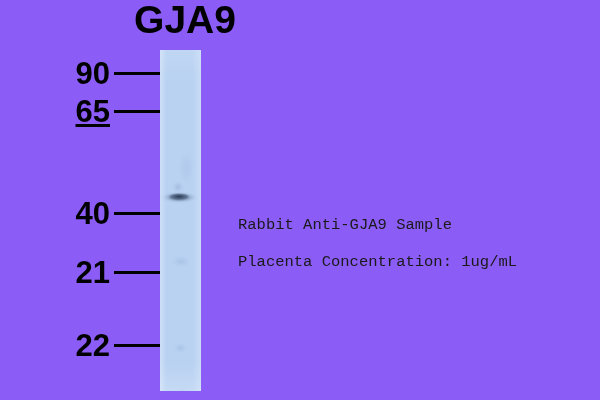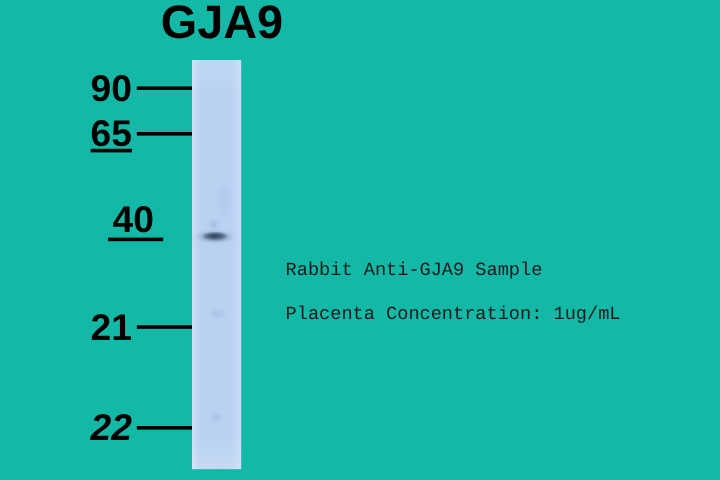--- a/index.html
+++ b/index.html
@@ -177,21 +177,21 @@
     font-family: Liberation Mono, monospace;
     font-size: 15.5px;
     line-height: 37px;
     color: #1a1a1a;
     white-space: nowrap;
   }
 </style>
 </head>
 <body>
 
-<div id="blot-figure" style="background: #14b8a6;">
+<div id="blot-figure" style="background: #8b5cf6;">
 
   <div id="figure-title">GJA9</div>
 
   <div id="gel-lane" style="background: rgb(185, 210, 242);">
     <div id="gel-lane-gradient"></div>
     <div class="smudge" id="smudge-upper"></div>
     <div class="band" id="band-tail-upper"></div>
     <div class="band" id="main-band"></div>
     <div class="band" id="main-band-core"></div>
     <div class="smudge" id="smudge-mid"></div>
@@ -200,29 +200,29 @@
   </div>
 
   <div class="mw-marker" id="mw-marker-0" style="top: 56px; justify-content: flex-end;">
     <span class="mw-label">90</span>
     <span class="mw-tick"></span>
   </div>
   <div class="mw-marker" id="mw-marker-1" style="top: 94px; text-decoration: underline;">
     <span class="mw-label">65</span>
     <span class="mw-tick"></span>
   </div>
-  <div class="mw-marker" id="mw-marker-2" style="top: 167px; flex-direction: column;">
+  <div class="mw-marker" id="mw-marker-2" style="top: 196px;">
     <span class="mw-label">40</span>
     <span class="mw-tick"></span>
   </div>
   <div class="mw-marker" id="mw-marker-3" style="top: 255px;">
     <span class="mw-label">21</span>
     <span class="mw-tick"></span>
   </div>
-  <div class="mw-marker" id="mw-marker-4" style="top: 339px; font-style: italic;">
+  <div class="mw-marker" id="mw-marker-4" style="top: 328px;">
     <span class="mw-label">22</span>
     <span class="mw-tick"></span>
   </div>
 
   <div id="annotation">
     <div class="annotation-line">Rabbit Anti-GJA9 Sample</div>
     <div class="annotation-line">Placenta Concentration: 1ug/mL</div>
   </div>
 
 </div>

